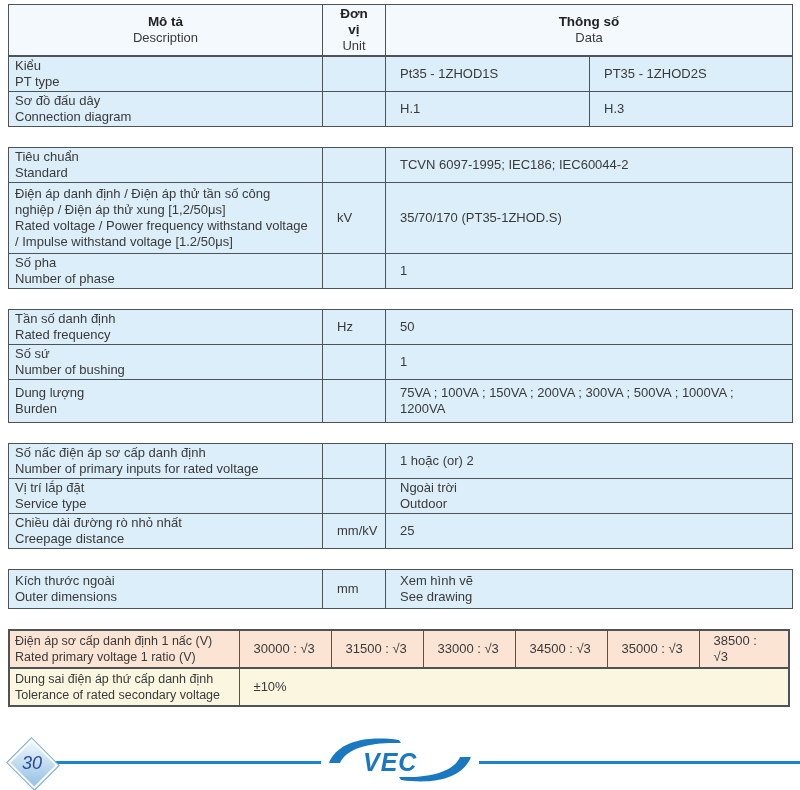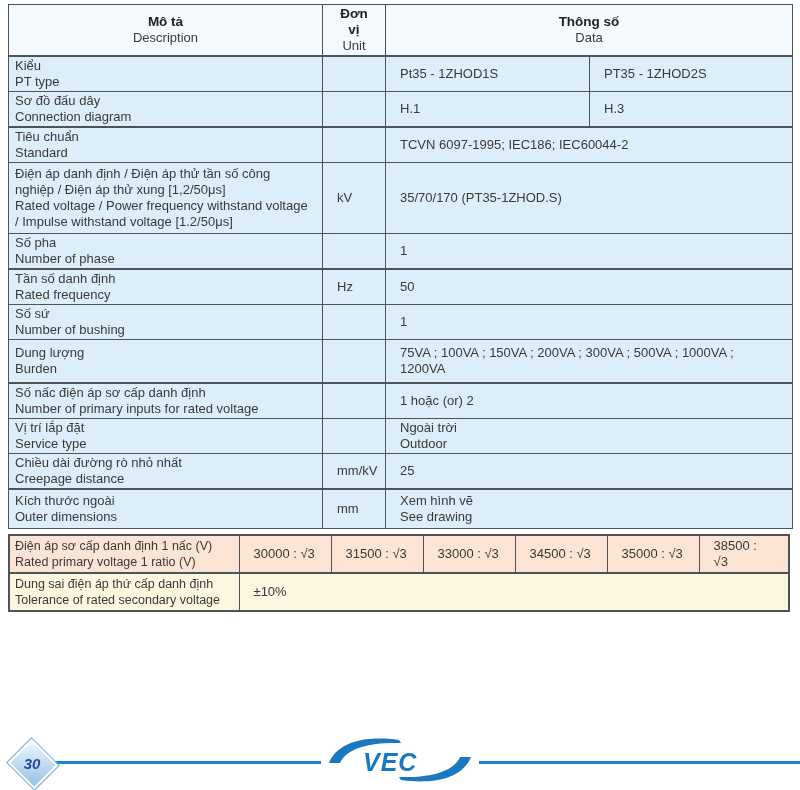--- a/index.html
+++ b/index.html
@@ -21,21 +21,21 @@
     font-family:"Liberation Sans", sans-serif;color:var(--text-dark);
     overflow:hidden;
   }
   .sheet{padding:4px 8px 0 8px;}
   table{border-collapse:collapse;table-layout:fixed;width:628px;}
   td{
     border:1px solid var(--border-gray);
     font-size:13px;line-height:16px;vertical-align:middle;
     padding:1px 14px;overflow:hidden;
   }
-  .grp{margin-bottom:0;}
+  .grp{margin-bottom:20px;}
   .grp td{background:var(--cell-blue);}
   .hdr td{background:var(--header-blue);text-align:center;}
   .hdr .vi{font-weight:bold;font-size:13.5px;color:#222;}
   .desc{text-align:left;padding-left:6px;}
   .c{}
   tr.r34 td{height:32px;}
   tr.r38 td{height:36px;}
   tr.r42 td{height:40px;}
   tr.r70 td{height:68px;}
   
@@ -51,21 +51,21 @@
   .footer-line{position:absolute;left:38px;right:0;top:761px;height:3px;background:var(--line-blue);}
   .diamond{position:absolute;left:6px;top:737px;width:52px;height:52px;}
   .diamond-shape{
     position:absolute;left:9px;top:9px;width:34px;height:34px;
     transform:rotate(45deg) scale(1.12,1.0);
     background:linear-gradient(135deg,#eaf4fb 10%,#9ec6e6 85%);
     border:1px solid #7fb0d8;box-shadow:0 0 0 2px #ffffff inset;
   }
   .page-num{
     position:absolute;inset:0;display:flex;align-items:center;justify-content:center;
-    color:var(--page-num-blue);font-size:15px;font-weight:bold;font-style:italic;
+    color:var(--page-num-blue);font-size:18px;font-weight:normal;font-style:italic;
   }
   .logo{
     position:absolute;left:50%;top:734px;transform:translateX(-50%);
     background:#ffffff;padding:0 4px;
   }
 </style>
 </head>
 <body>
 
 <div class="sheet">

